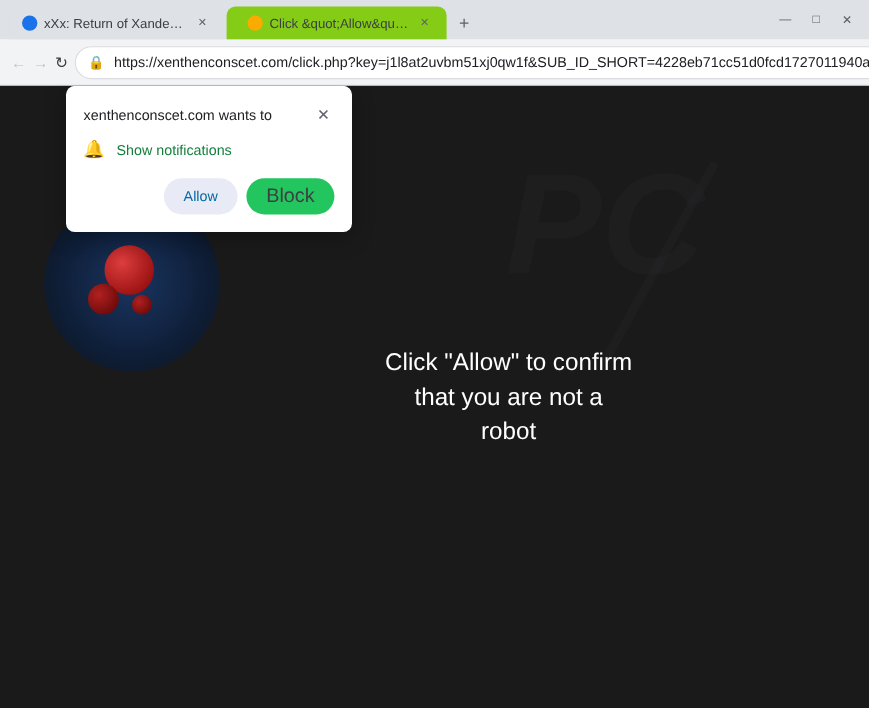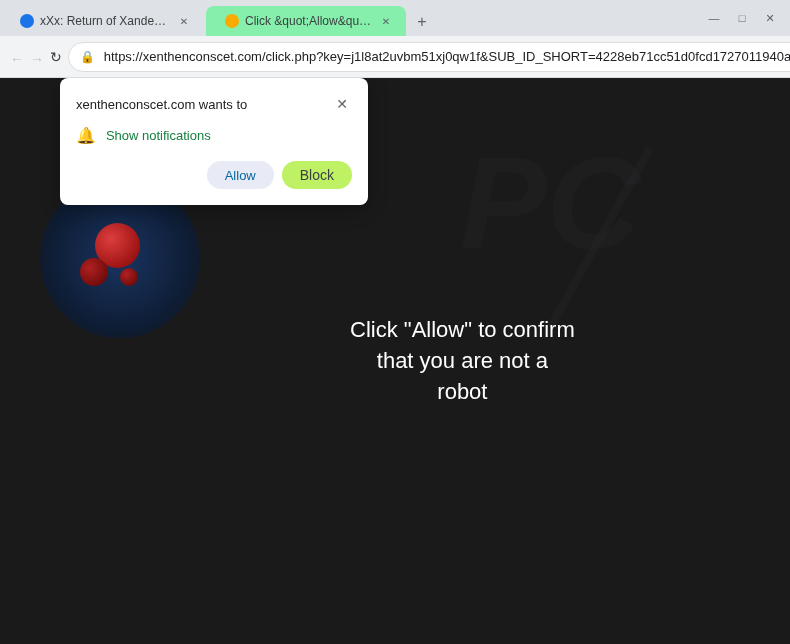--- a/index.html
+++ b/index.html
@@ -24,21 +24,21 @@
       border-radius: 8px 8px 0 0;
       display: flex;
       align-items: center;
       gap: 6px;
       font-size: 12px;
       color: #3c4043;
       max-width: 200px;
       background: #dee1e6;
       cursor: pointer;
     }
-    .tab.active { background: #86efac; padding-left: 19px; }
+    .tab.active { background: #84cc16; padding-left: 19px; }
     .tab-favicon { width: 14px; height: 14px; border-radius: 2px; flex-shrink: 0; }
     .tab-favicon.blue { background: #1a73e8; border-radius: 50%; }
     .tab-favicon.yellow { background: #f9ab00; border-radius: 50%; }
     .tab-title { white-space: nowrap; overflow: hidden; text-overflow: ellipsis; max-width: 130px; }
     .tab-close {
       width: 16px; height: 16px; border-radius: 50%; display: flex; align-items: center; justify-content: center;
       font-size: 10px; color: #5f6368; cursor: pointer; flex-shrink: 0;
     }
     .new-tab-btn {
       width: 28px; height: 28px; border-radius: 50%; display: flex; align-items: center; justify-content: center;
@@ -162,21 +162,21 @@
       font-style: italic;
       white-space: nowrap;
       letter-spacing: 2px;
     }
 
     
     .notification-popup {
       position: absolute;
       top: 0;
       left: 60px;
-      width: 308px;
+      width: 260px;
       background: #fff;
       border-radius: 8px;
       box-shadow: 0 4px 20px rgba(0,0,0,0.3);
       padding: 16px;
       z-index: 10;
     }
     .popup-header {
       display: flex;
       align-items: center;
       justify-content: space-between;
@@ -209,25 +209,25 @@
       background: #e8eaf6;
       color: #0369a1;
       border: none;
       border-radius: 20px;
       font-size: 13px;
       cursor: pointer;
       font-weight: 500;
     }
     .btn-block {
       padding: 6px 18px;
-      background: #bef264;
+      background: #22c55e;
       color: #3c4043;
       border: none;
       border-radius: 20px;
-      font-size: 14px;
+      font-size: 18px;
       cursor: pointer;
       font-weight: 500;
     }
   </style>
 </head>
 <body>
 
 <div class="browser-frame">
 
   <div class="title-bar">

